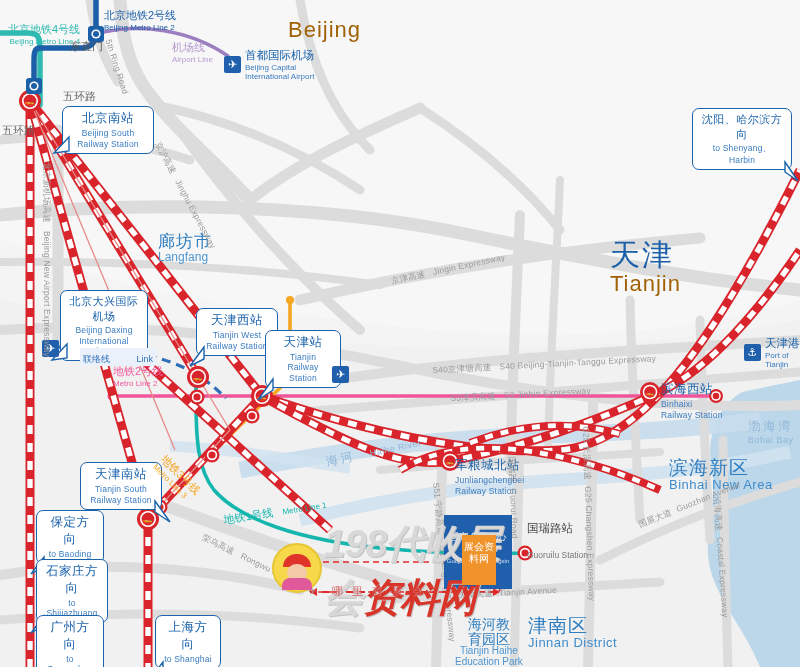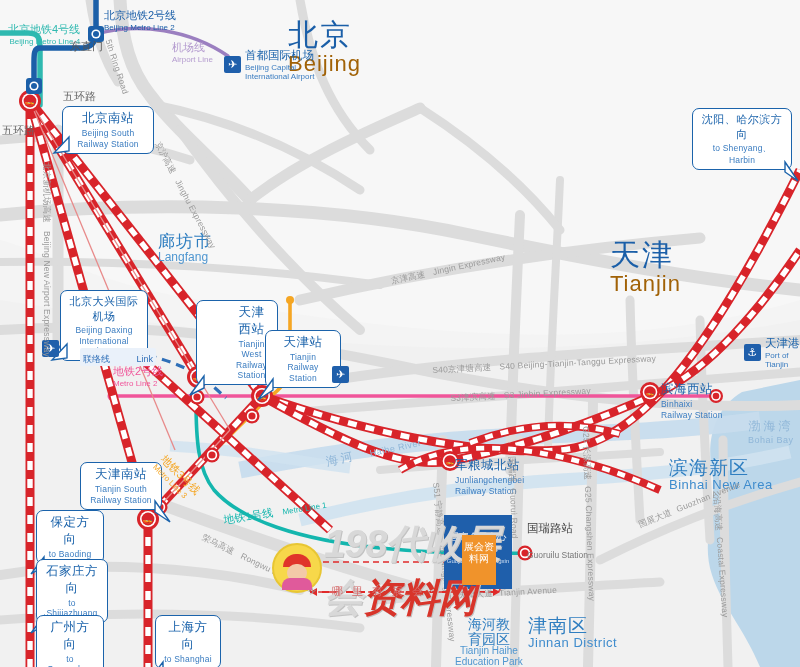--- a/index.html
+++ b/index.html
@@ -324,21 +324,20 @@
         </g>
       <g transform="translate(34,86)">
           <rect x="-8" y="-8" width="16" height="16" rx="3" fill="#1b5fa8"></rect>
           <circle r="4.6" fill="#fff"></circle>
           <circle r="3" fill="#1b5fa8"></circle>
         </g>
     </g>
   </svg>
 
   <div class="lbl city" style="left:288px;top:18px;">
-    <span class="cn">北京</span>
     <span class="en">Beijing</span>
   </div>
   <div class="lbl city" style="left:610px;top:238px;">
     <span class="cn">天津</span>
     <span class="en">Tianjin</span>
   </div>
   <div class="lbl town" style="left:158px;top:232px;">
     <span class="cn">廊坊市</span>
     <span class="en">Langfang</span>
   </div>
@@ -368,21 +367,21 @@
 
   <div class="callout" style="left:60px;top:290px;width:88px;">
     <span class="cn" style="font-size:11px;">北京大兴国际机场</span>
     <span class="en">Beijing Daxing</span>
     <span class="en">International Airport</span>
     <svg class="tail" style="left:-11px;bottom:-1px;width:18px;height:20px;" viewBox="0 0 18 20">
         <path d="M17 3 L2 19 L17 17 Z" fill="#fff" stroke="#1b63ab" stroke-width="1.4"></path>
       </svg>
   </div>
 
-  <div class="callout" style="left:196px;top:300px;width:82px;padding-left:37px;">
+  <div class="callout" style="left:196px;top:308px;width:82px;">
     <span class="cn">天津西站</span>
     <span class="en">Tianjin West</span>
     <span class="en">Railway Station</span>
     <svg class="tail" style="left:-9px;bottom:-12px;width:18px;height:22px;" viewBox="0 0 18 22">
         <path d="M16 2 L2 21 L16 14 Z" fill="#fff" stroke="#1b63ab" stroke-width="1.4"></path>
       </svg>
   </div>
 
   <div class="callout" style="left:265px;top:330px;width:76px;">
     <span class="cn">天津站</span>

